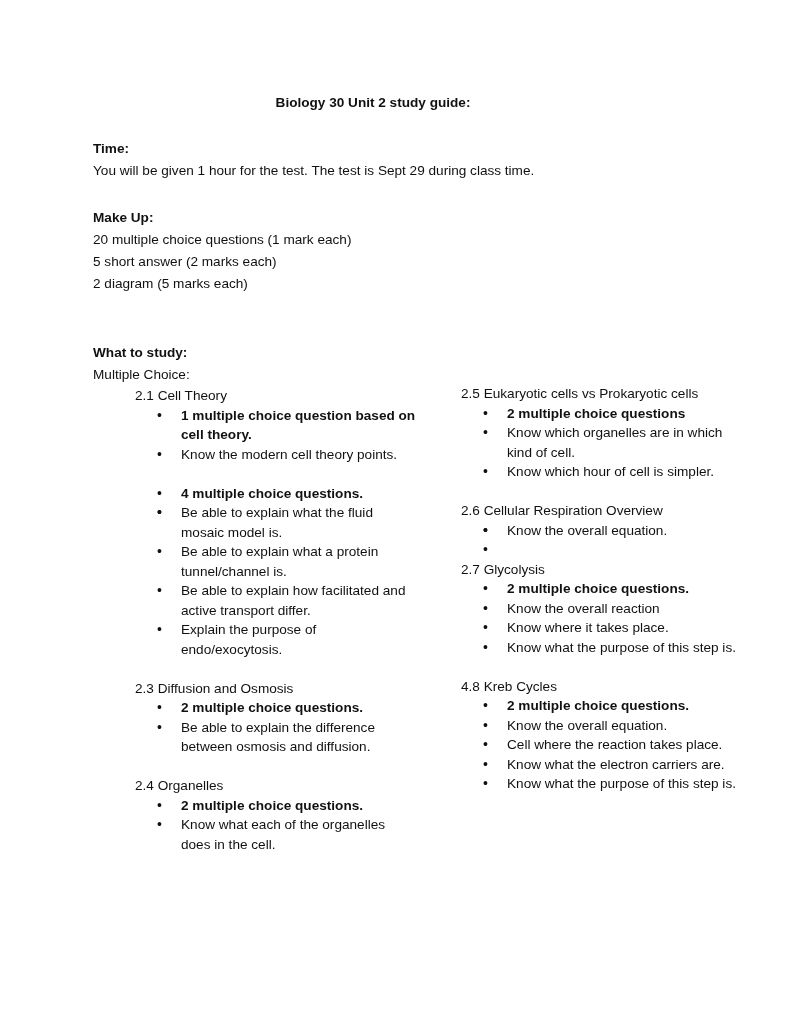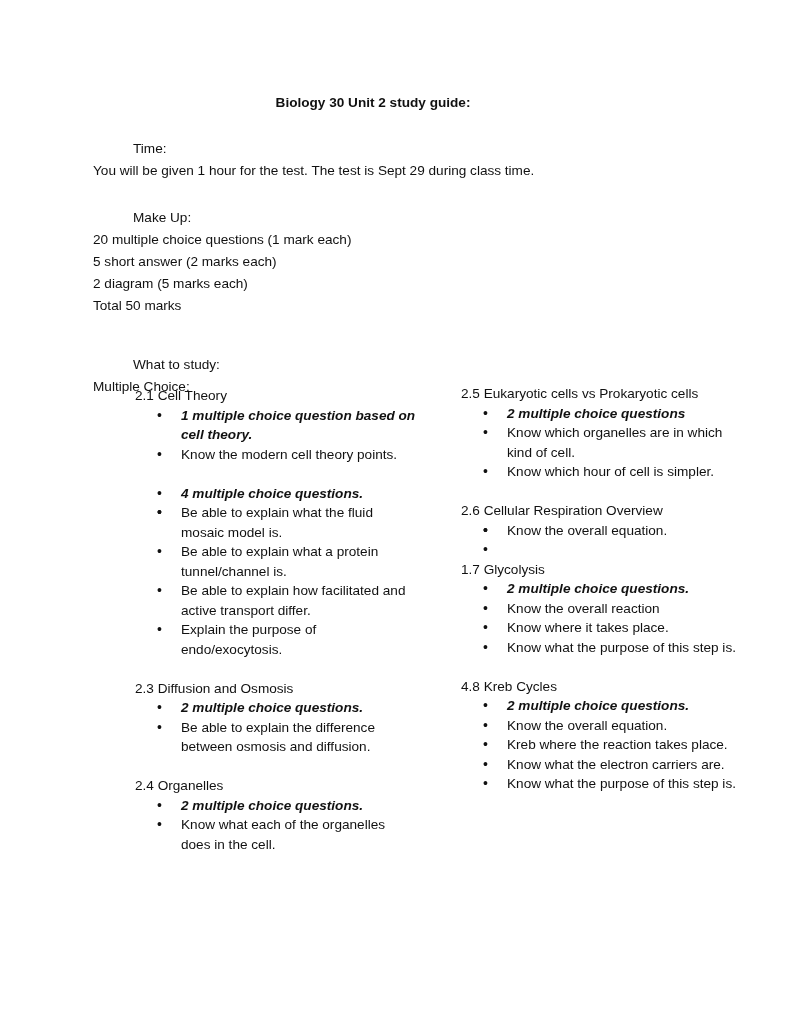--- a/index.html
+++ b/index.html
@@ -7,57 +7,56 @@
       width: 791px; height: 1024px; position: relative; overflow: hidden;
       font-family: "Liberation Sans", "DejaVu Sans", sans-serif;
       color: #111111; font-size: 13.6px;
     }
     .title {
       position: absolute; top: 95px; left: 0; width: 722px; text-align: center;
       font-weight: bold; font-size: 13.6px; margin-left: 12px;
     }
     .block { position: absolute; left: 93px; width: 600px; }
     .line { height: 22px; line-height: 22px; white-space: nowrap; }
-    .bold { font-weight: normal; margin-left: 40px; }
+    .bold { font-weight: bold; }
     .col { position: absolute; width: 300px; margin-left: 42px; }
     .col-left { left: 93px; top: 386px; }
     .col-right { left: 419px; top: 384px; }
     .section { margin-bottom: 19.5px; }
     .sec-title { height: 19.5px; line-height: 19.5px; white-space: nowrap; }
     ul.items { list-style: none; margin: 0; padding: 0; }
     ul.items li {
       position: relative; padding-left: 46px; line-height: 19.5px;
     }
     ul.items li .bullet {
       position: absolute; left: 22px; top: 0; width: 10px; line-height: 19.5px;
       font-size: 14px;
     }
-    ul.items li.b .txt { font-weight: bold; font-style: italic; }
+    ul.items li.b .txt { font-weight: bold; }
     .col-left ul.items li .txt { display: block; max-width: 235px; }
     .col-right ul.items li .txt { display: block; max-width: 240px; }
   </style>
 </head>
 <body>
 
 <div class="title">Biology 30 Unit 2 study guide:</div>
 
 <div class="block" style="top:138px;">
   <div class="line bold">Time:</div>
   <div class="line">You will be given 1 hour for the test. The test is Sept 29 during class time.</div>
 </div>
 
 <div class="block" style="top:207px;">
   <div class="line bold">Make Up:</div>
   <div class="line">20 multiple choice questions (1 mark each)</div>
   <div class="line">5 short answer (2 marks each)</div>
   <div class="line">2 diagram (5 marks each)</div>
-  <div class="line">Total 50 marks</div>
 </div>
 
-<div class="block" style="top:354px;">
+<div class="block" style="top:342px;">
   <div class="line bold">What to study:</div>
   <div class="line">Multiple Choice:</div>
 </div>
 
 <div class="col col-left" id="col-left">
     <div class="section">
       <div class="sec-title">2.1 Cell Theory</div>
       <ul class="items">
         <li class="b">
           <span class="bullet">•</span>
@@ -150,21 +149,21 @@
         <li>
           <span class="bullet">•</span>
           <span class="txt">Know the overall equation.</span>
         </li>
         <li>
           <span class="bullet">•</span>
         </li>
       </ul>
     </div>
     <div class="section">
-      <div class="sec-title">1.7 Glycolysis</div>
+      <div class="sec-title">2.7 Glycolysis</div>
       <ul class="items">
         <li class="b">
           <span class="bullet">•</span>
           <span class="txt">2 multiple choice questions.</span>
         </li>
         <li>
           <span class="bullet">•</span>
           <span class="txt">Know the overall reaction</span>
         </li>
         <li>
@@ -183,21 +182,21 @@
         <li class="b">
           <span class="bullet">•</span>
           <span class="txt">2 multiple choice questions.</span>
         </li>
         <li>
           <span class="bullet">•</span>
           <span class="txt">Know the overall equation.</span>
         </li>
         <li>
           <span class="bullet">•</span>
-          <span class="txt">Kreb where the reaction takes place.</span>
+          <span class="txt">Cell where the reaction takes place.</span>
         </li>
         <li>
           <span class="bullet">•</span>
           <span class="txt">Know what the electron carriers are.</span>
         </li>
         <li>
           <span class="bullet">•</span>
           <span class="txt">Know what the purpose of this step is.</span>
         </li>
       </ul>

